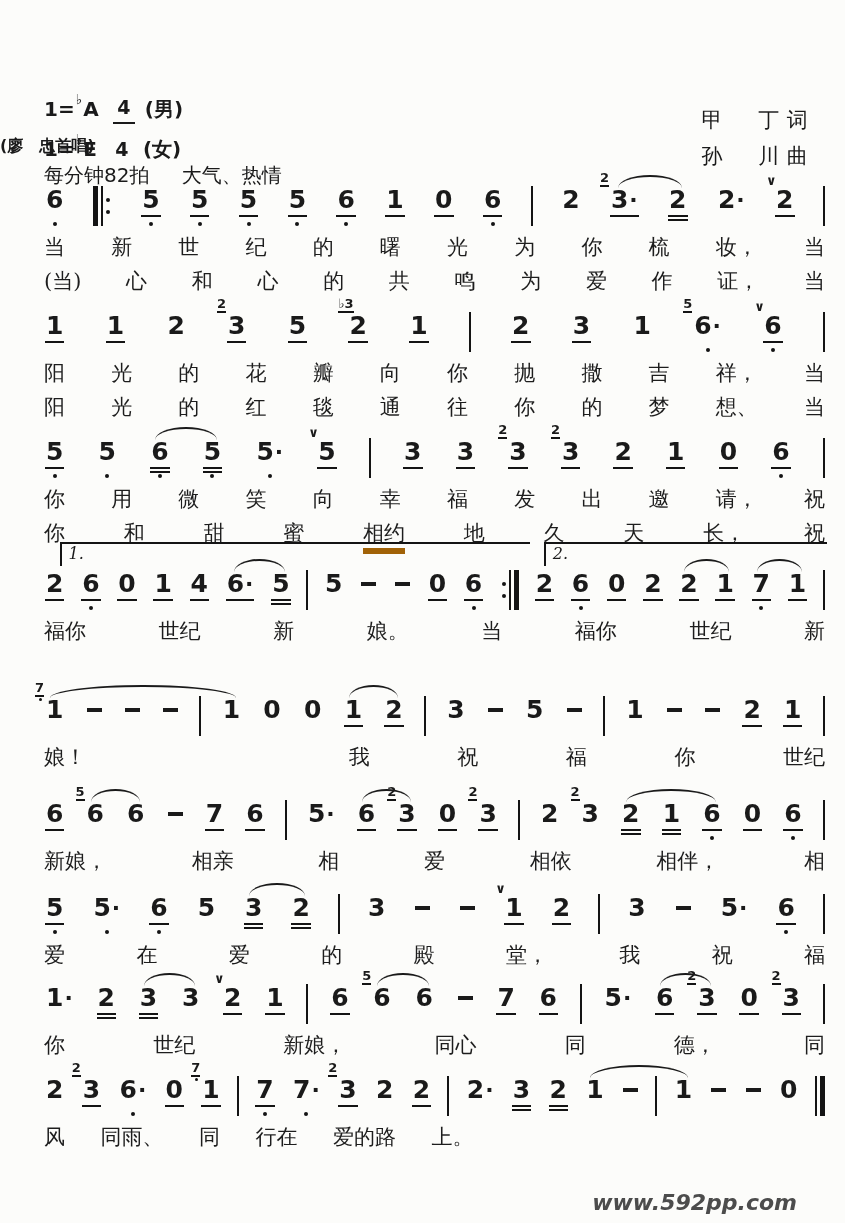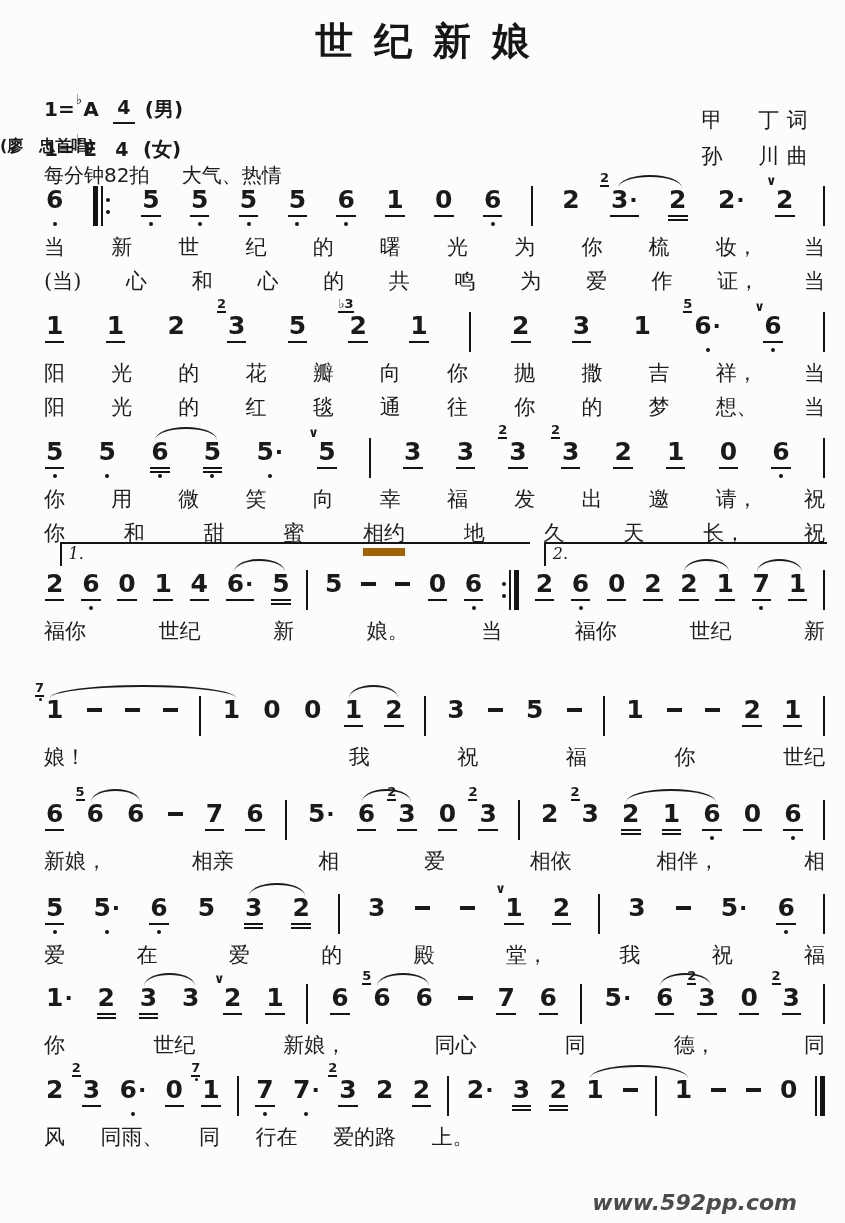--- a/index.html
+++ b/index.html
@@ -58,34 +58,33 @@
   .bar .gap{width:3px;}
   
   .volta{position:absolute;top:-14px;height:22px;border-top:2px solid #141414;border-left:2px solid #141414;}
   .volta-label{font-family:"DejaVu Serif",serif;font-style:italic;font-size:16px;padding-left:7px;line-height:18px;display:inline-block;}
   
   .lyr{
     display:flex;justify-content:space-between;margin-top:4px;
     font-family:"DejaVu Serif",serif;font-size:21px;line-height:30px;color:#1d1d1d;
   }
   .lyr span{white-space:nowrap;}
-  .lyr .ul{border-bottom:8px solid #a16207;}
+  .lyr .ul{border-bottom:6px solid #a16207;}
   
   .watermark{
     position:absolute;right:48px;bottom:8px;
     font-style:italic;font-weight:700;font-size:22px;color:#4c4c4c;
     font-family:"DejaVu Sans",sans-serif;
   }
 </style>
 </head>
 <body>
 
 <div class="sheet">
 
-  <div class="title">世纪新娘</div>
 
   <div class="keys">
     <div class="krow">
       <span>1=</span>
         <sup>♭</sup>
         <span>A</span>
       <span class="mnum">4</span>
       <span class="voice">(男)</span>
     </div>
     <div class="krow krow2">

